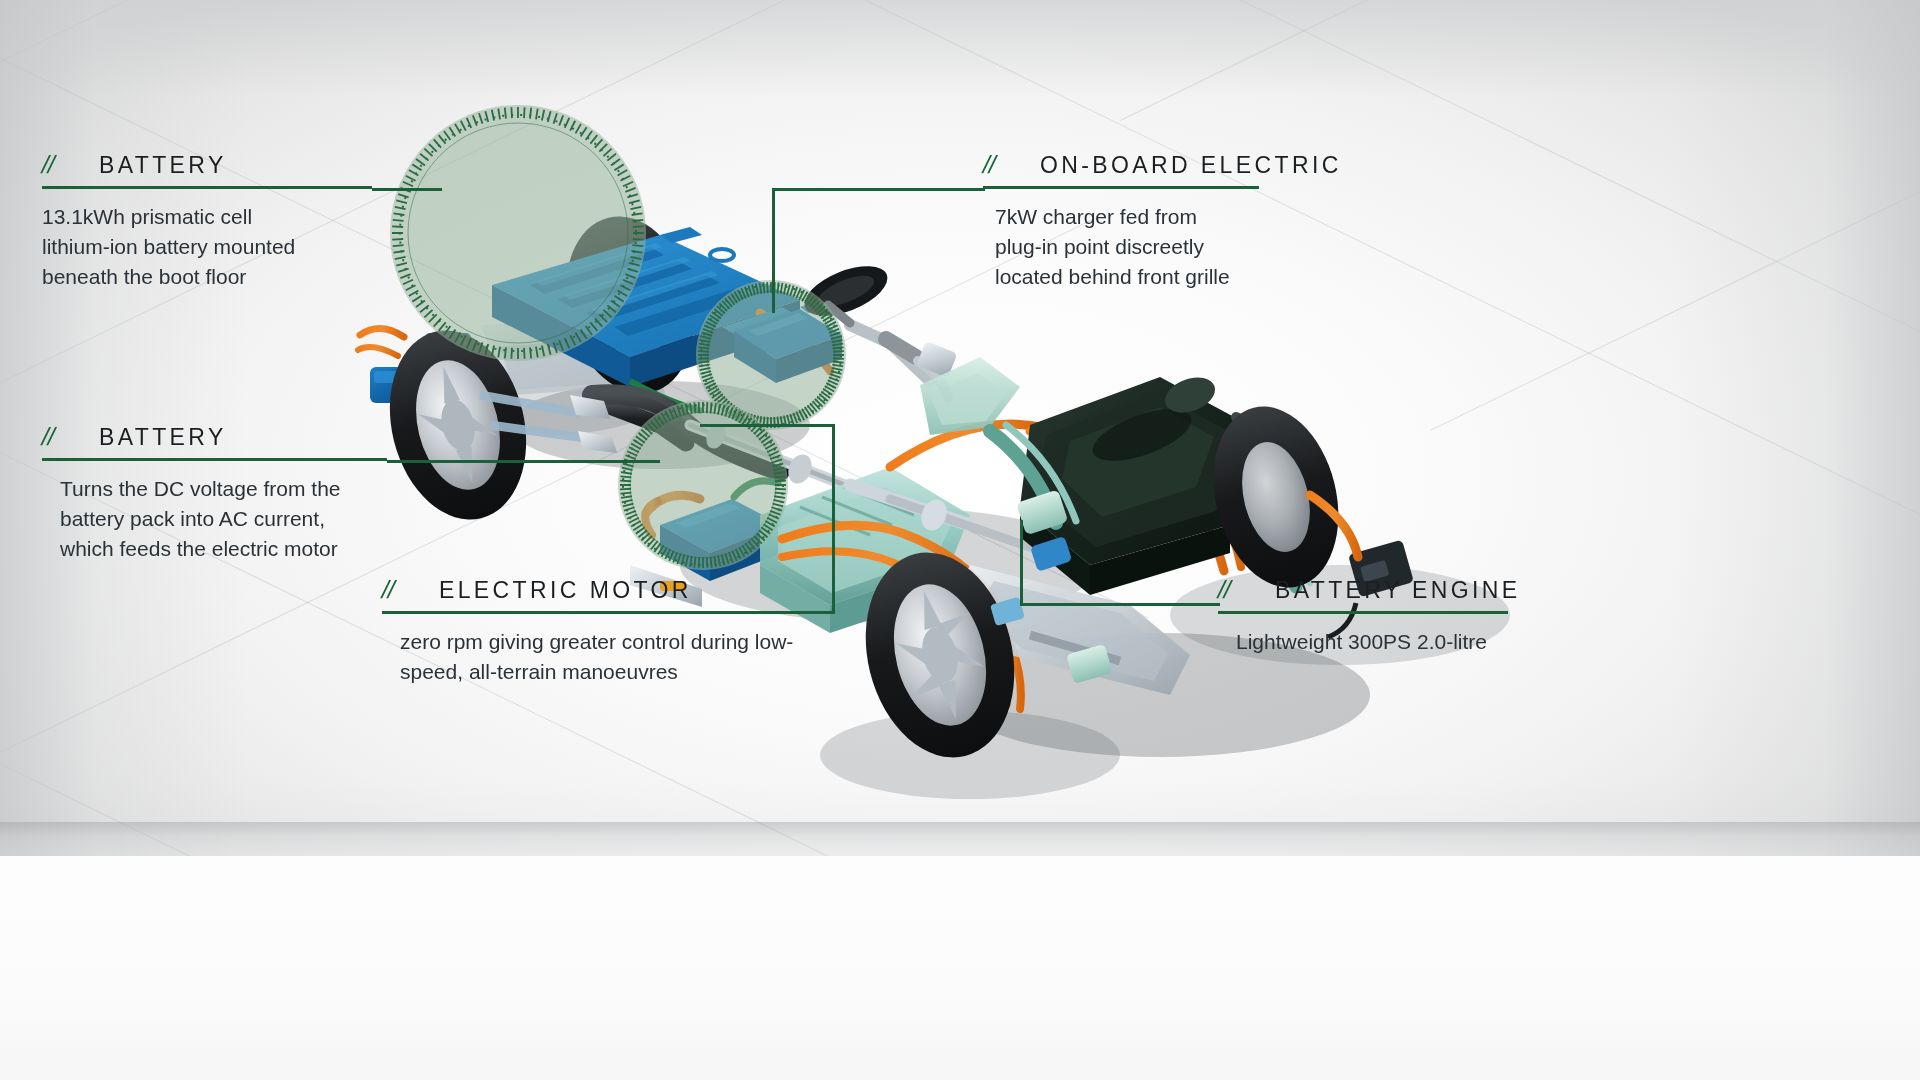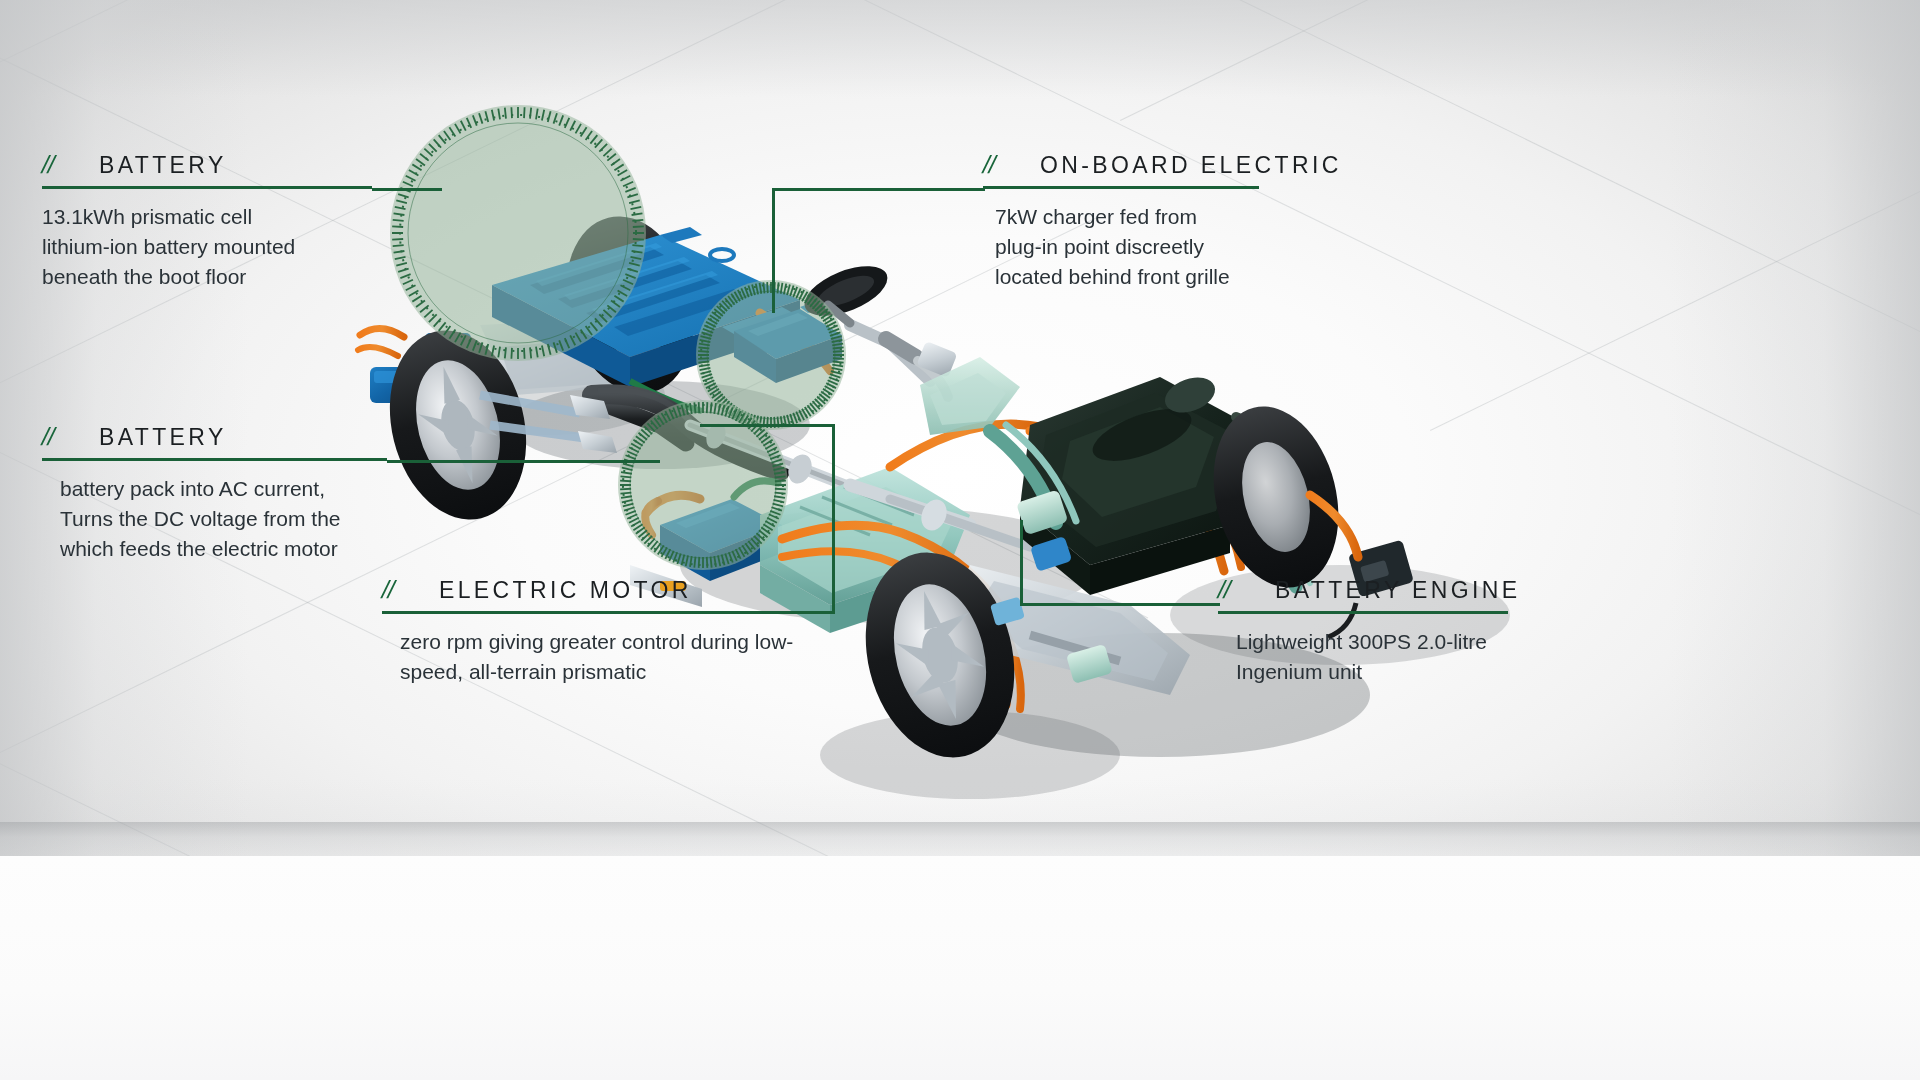--- a/index.html
+++ b/index.html
@@ -740,48 +740,47 @@
   <div class="lead h" style="left:772px;top:188px;width:213px;"></div>
   <div class="lead v" style="left:772px;top:188px;height:125px;"></div>
 
   <div class="callout" style="left:42px;top:422px;width:400px;">
     <div class="head">
       <span class="slashes">//</span>
       <span class="htext">BATTERY</span>
     </div>
     <div class="rule" style="width:345px;"></div>
     <div class="body" style="margin-left:18px;">
+      <div>Turns the DC voltage from the</div>
       <div>battery pack into AC current,</div>
-      <div>Turns the DC voltage from the</div>
       <div>which feeds the electric motor</div>
     </div>
   </div>
   <div class="lead h" style="left:387px;top:460px;width:273px;"></div>
 
   <div class="callout" style="left:382px;top:575px;width:560px;">
     <div class="head">
       <span class="slashes">//</span>
       <span class="htext">ELECTRIC MOTOR</span>
     </div>
     <div class="rule" style="width:452px;"></div>
     <div class="body" style="margin-left:18px;">
       <div>zero rpm giving greater control during low-</div>
-      <div>speed, all-terrain prismatic</div>
+      <div>speed, all-terrain manoeuvres</div>
     </div>
   </div>
   <div class="lead v" style="left:832px;top:424px;height:190px;"></div>
   <div class="lead h" style="left:700px;top:424px;width:134px;"></div>
 
   <div class="callout" style="left:1218px;top:575px;width:420px;">
     <div class="head">
       <span class="slashes">//</span>
       <span class="htext">BATTERY ENGINE</span>
     </div>
     <div class="rule" style="width:290px;"></div>
     <div class="body" style="margin-left:18px;">
       <div>Lightweight 300PS 2.0-litre</div>
-      <div>Ingenium unit</div>
     </div>
   </div>
   <div class="lead h" style="left:1020px;top:603px;width:200px;"></div>
   <div class="lead v" style="left:1020px;top:520px;height:85px;"></div>
 
 </div>
 
 </body></html>

